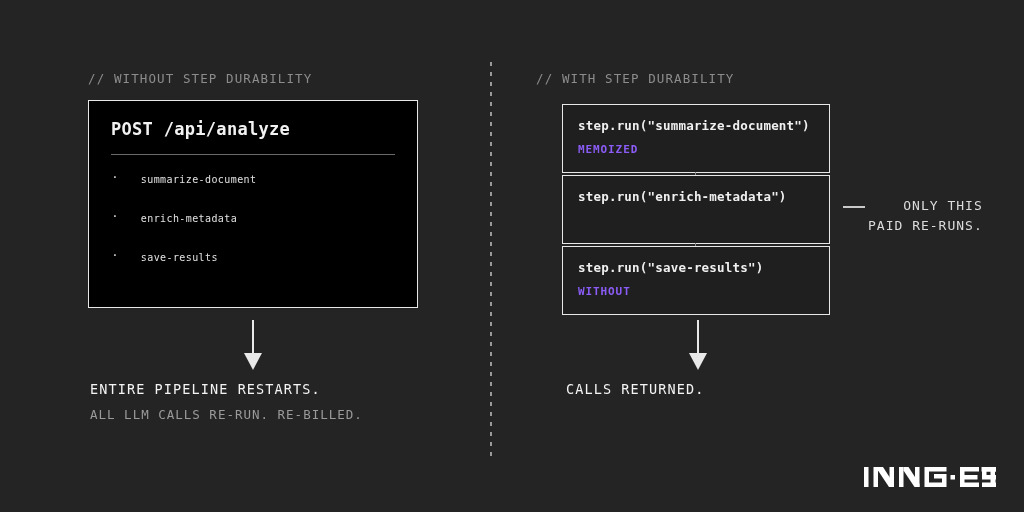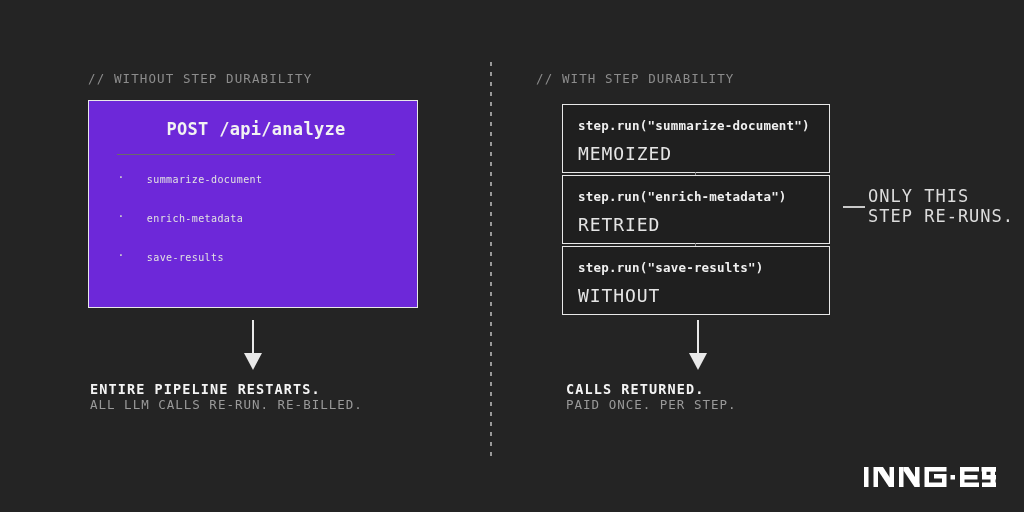--- a/index.html
+++ b/index.html
@@ -51,23 +51,22 @@
   .col-header.right { left: 536px; top: 71px; }
 
   
   .monolith {
     position: absolute;
     left: 88px;
     top: 100px;
     width: 330px;
     height: 208px;
     border: 1.6px solid #e8e8e8;
-    background: #6d28d9;
-    padding: 18px 22px 0 28px;
-    text-align: center;
+    background: #000000;
+    padding: 18px 22px 0 22px;
   }
   .monolith-title {
     font-size: 17px;
     font-weight: bold;
     color: #f2f2f2;
     letter-spacing: 0.3px;
     white-space: nowrap;
   }
   .monolith-rule {
     margin-top: 15px;
@@ -115,24 +114,25 @@
 
   .step-call {
     font-size: 12.5px;
     font-weight: bold;
     color: #f0f0f0;
     letter-spacing: 0.2px;
     white-space: nowrap;
   }
   .step-status {
     margin-top: 10px;
-    font-size: 18px;
-    color: #e5e5e5;
+    font-size: 11px;
+    color: #8b5cf6;
     letter-spacing: 0.9px;
     white-space: nowrap;
+    font-weight: bold;
   }
 
   
   .connector {
     position: absolute;
     left: 695px;
     width: 1.4px;
     height: 3px;
     background: #8e8e8e;
   }
@@ -144,26 +144,27 @@
     position: absolute;
     left: 843px;
     top: 206px;
     width: 22px;
     height: 1.6px;
     background: #c9c9c9;
   }
   .callout-text {
     position: absolute;
     left: 868px;
-    top: 186px;
-    font-size: 17px;
+    top: 196px;
+    font-size: 13px;
     line-height: 20px;
     letter-spacing: 1px;
     color: #dcdcdc;
     white-space: nowrap;
+    text-align: right;
   }
 
   
   .arrow {
     position: absolute;
     width: 20px;
     height: 50px;
   }
   .arrow.left-arrow  { left: 243px; top: 320px; }
   .arrow.right-arrow { left: 688px; top: 320px; }
@@ -187,26 +188,27 @@
   }
 
   
   .outcome {
     position: absolute;
   }
   .outcome.left-outcome  { left: 90px;  top: 381px; }
   .outcome.right-outcome { left: 566px; top: 381px; }
   .outcome .headline {
     font-size: 13.5px;
-    font-weight: bold;
+    font-weight: normal;
     color: #f4f4f4;
     letter-spacing: 1.1px;
     white-space: nowrap;
   }
   .outcome .subline {
+    margin-top: 10px;
     font-size: 12.5px;
     color: #9a9a9a;
     letter-spacing: 1px;
     white-space: nowrap;
   }
 
   
   .brand {
     position: absolute;
     right: 28px;
@@ -257,43 +259,41 @@
   <div class="col-header right">// WITH STEP DURABILITY</div>
 
   <div class="step-box b1">
     <div class="step-call">step.run("summarize-document")</div>
     <div class="step-status">MEMOIZED</div>
   </div>
   <div class="connector c1"></div>
 
   <div class="step-box b2">
     <div class="step-call">step.run("enrich-metadata")</div>
-    <div class="step-status">RETRIED</div>
   </div>
   <div class="connector c2"></div>
 
   <div class="step-box b3">
     <div class="step-call">step.run("save-results")</div>
     <div class="step-status">WITHOUT</div>
   </div>
 
   <div class="callout-line"></div>
   <div class="callout-text">
     <div>ONLY THIS</div>
-    <div>STEP RE-RUNS.</div>
+    <div>PAID RE-RUNS.</div>
   </div>
 
   <div class="arrow right-arrow">
     <div class="shaft"></div>
     <div class="head"></div>
   </div>
 
   <div class="outcome right-outcome">
     <div class="headline">CALLS RETURNED.</div>
-    <div class="subline">PAID ONCE. PER STEP.</div>
   </div>
 
   <div class="brand">
     <svg width="132" height="26" viewBox="0 0 264 52" aria-hidden="true">
       <g fill="#ffffff">
 
         <rect x="0" y="6" width="9" height="40"></rect>
 
         <rect x="19" y="6" width="9" height="40"></rect>
         <polygon points="28,6 38,6 60,40 60,46 50,46 28,13"></polygon>

